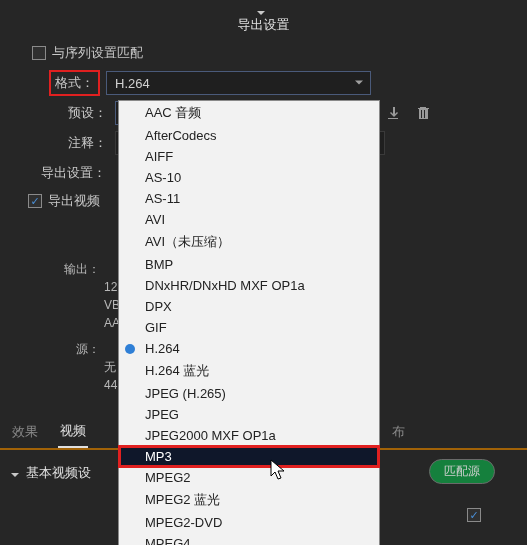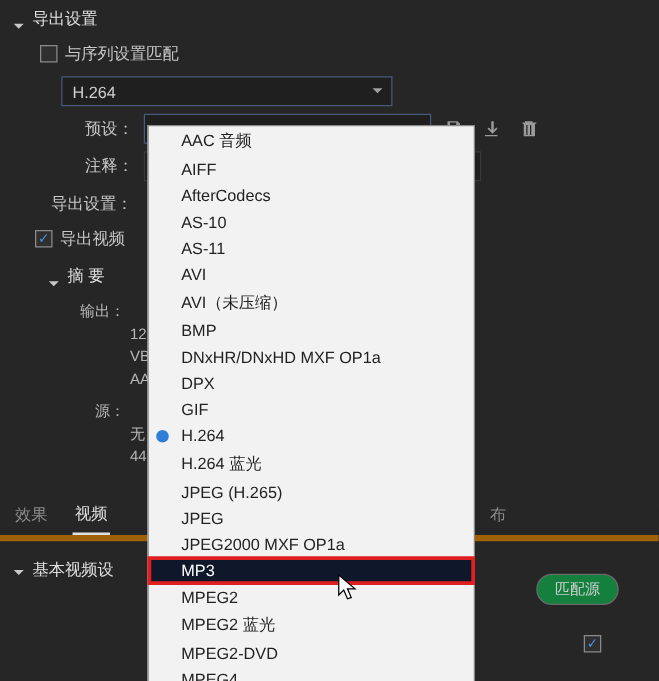--- a/index.html
+++ b/index.html
@@ -8,22 +8,23 @@
     height: 545px;
     background: #262626;
     font-family: "Microsoft YaHei", Arial, sans-serif;
     font-size: 13px;
     color: #c8c8c8;
     overflow: hidden;
     position: relative;
   }
   .section-header {
     display: flex;
-    align-items: flex-end;
+    align-items: center;
     padding: 6px 10px;
+    flex-direction: column;
   }
   .chevron {
     display: inline-block;
     width: 10px;
     height: 10px;
     margin-right: 6px;
   }
   .chevron svg { width: 10px; height: 10px; fill: #c8c8c8; }
   .section-title { color: #e0e0e0; }
   .checkbox-row {
@@ -105,21 +106,21 @@
     font-size: 12px;
     color: #b8b8b8;
     line-height: 18px;
   }
   .summary-label { display: inline-block; width: 40px; text-align: right; margin-right: 18px; }
   .tabs-row {
     display: flex;
     align-items: center;
     padding: 8px 10px 0 10px;
     gap: 18px;
-    border-bottom: 5px solid #a16207;
+    border-bottom: 2px solid #a16207;
     margin-top: 10px;
   }
   .tab {
     padding: 6px 2px;
     color: #8a8a8a;
   }
   .tab.active {
     color: #e0e0e0;
     border-bottom: 2px solid #e0e0e0;
   }
@@ -199,20 +200,23 @@
   </span>
   <span class="section-title">导出设置</span>
 </div>
 
 <div class="checkbox-row">
   <span class="checkbox"></span>
   <span>与序列设置匹配</span>
 </div>
 
 <div class="form-row" style="padding-left:49px;">
+  <span class="red-box">
+    <span class="label" style="width:auto;margin:0;">格式：</span>
+  </span>
   <div class="select-box wide">
     <span>H.264</span>
     <span class="caret">
       <svg viewBox="0 0 10 10">
           <path d="M1 3 L5 7 L9 3 Z"></path>
         </svg>
     </span>
   </div>
 </div>
 
@@ -297,22 +301,22 @@
 </div>
 
 <div class="match-btn">
   <span>匹配源</span>
 </div>
 
 <span class="checkbox checked bottom-check"></span>
 
 <div class="dropdown">
   <div class="dropdown-item"><span>AAC 音频</span></div>
+  <div class="dropdown-item"><span>AfterCodecs</span></div>
   <div class="dropdown-item"><span>AIFF</span></div>
-  <div class="dropdown-item"><span>AfterCodecs</span></div>
   <div class="dropdown-item"><span>AS-10</span></div>
   <div class="dropdown-item"><span>AS-11</span></div>
   <div class="dropdown-item"><span>AVI</span></div>
   <div class="dropdown-item"><span>AVI（未压缩）</span></div>
   <div class="dropdown-item"><span>BMP</span></div>
   <div class="dropdown-item"><span>DNxHR/DNxHD MXF OP1a</span></div>
   <div class="dropdown-item"><span>DPX</span></div>
   <div class="dropdown-item"><span>GIF</span></div>
   <div class="dropdown-item"><span class="radio"></span><span>H.264</span></div>
   <div class="dropdown-item"><span>H.264 蓝光</span></div>

